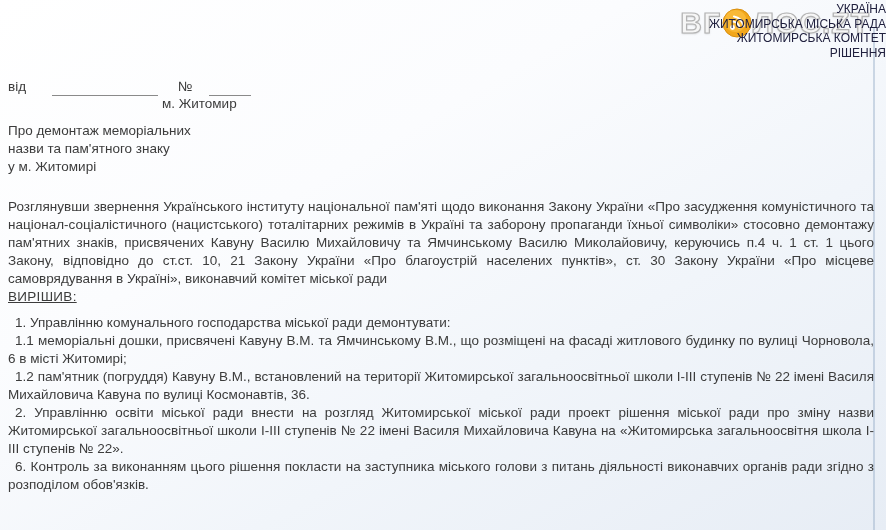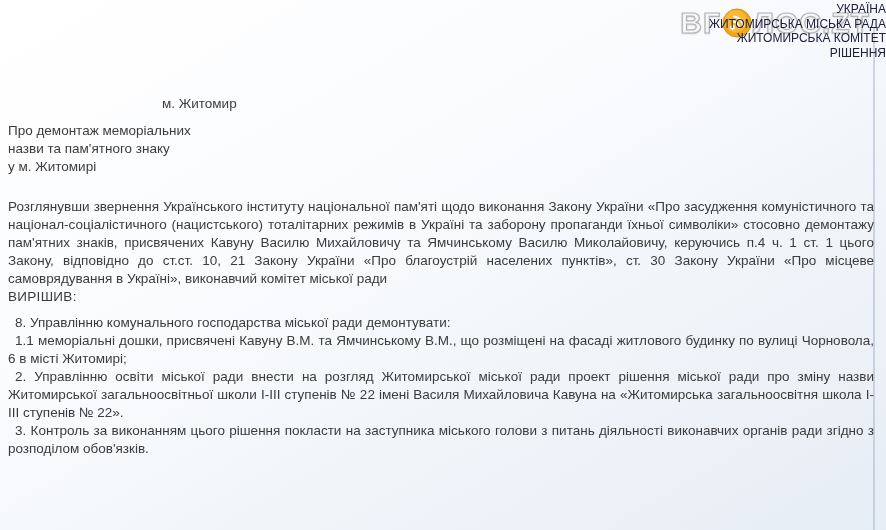--- a/index.html
+++ b/index.html
@@ -75,20 +75,21 @@
   .preamble {
     position: absolute;
     top: 184px; left: 8px; right: 12px;
     text-align: justify;
     margin-top: 14px;
   }
   .resolved {
     position: absolute;
     top: 288px; left: 8px;
     letter-spacing: 0.3px;
+    text-decoration: underline;
   }
   
   .items {
     position: absolute;
     top: 314px; left: 8px; right: 12px;
   }
   .items p {
     margin: 0;
     text-align: justify;
     text-indent: 7px;
@@ -126,31 +127,38 @@
     <span>ЛОС.ZT</span>
   </div>
 
   <div class="doc-header">
     <div>УКРАЇНА</div>
     <div>ЖИТОМИРСЬКА МІСЬКА РАДА</div>
     <div>ЖИТОМИРСЬКА КОМІТЕТ</div>
     <div>РІШЕННЯ</div>
   </div>
 
+  <div class="meta-row">
+    <span>від</span>
+    <span class="blank-line blank-date"></span>
+    <span class="meta-num-label">№</span>
+    <span class="blank-line blank-num"></span>
+  </div>
   <div class="meta-city">м. Житомир</div>
 
   <div class="subject">Про демонтаж меморіальних
 назви та пам'ятного знаку
 у м. Житомирі</div>
 
   <div class="preamble">Розглянувши звернення Українського інституту національної пам'яті щодо виконання Закону України «Про засудження комуністичного та націонал-соціалістичного (нацистського) тоталітарних режимів в Україні та заборону пропаганди їхньої символіки» стосовно демонтажу пам'ятних знаків, присвячених Кавуну Василю Михайловичу та Ямчинському Василю Миколайовичу, керуючись п.4 ч. 1 ст. 1 цього Закону, відповідно до ст.ст. 10, 21 Закону України «Про благоустрій населених пунктів», ст. 30 Закону України «Про місцеве самоврядування в Україні», виконавчий комітет міської ради</div>
 
   <div class="resolved">ВИРІШИВ:</div>
 
   <div class="items">
-    <p>8. Управлінню комунального господарства міської ради демонтувати:</p>
+    <p>1. Управлінню комунального господарства міської ради демонтувати:</p>
     <p>1.1 меморіальні дошки, присвячені Кавуну В.М. та Ямчинському В.М., що розміщені на фасаді житлового будинку по вулиці Чорновола, 6 в місті Житомирі;</p>
+    <p>1.2 пам'ятник (погруддя) Кавуну В.М., встановлений на території Житомирської загальноосвітньої школи І-ІІІ ступенів № 22 імені Василя Михайловича Кавуна по вулиці Космонавтів, 36.</p>
     <p>2. Управлінню освіти міської ради внести на розгляд Житомирської міської ради проект рішення міської ради про зміну назви Житомирської загальноосвітньої школи І-ІІІ ступенів № 22 імені Василя Михайловича Кавуна на «Житомирська загальноосвітня школа І-ІІІ ступенів № 22».</p>
-    <p>3. Контроль за виконанням цього рішення покласти на заступника міського голови з питань діяльності виконавчих органів ради згідно з розподілом обов'язків.</p>
+    <p>6. Контроль за виконанням цього рішення покласти на заступника міського голови з питань діяльності виконавчих органів ради згідно з розподілом обов'язків.</p>
   </div>
 
 
 </div>
 
 </body></html>

